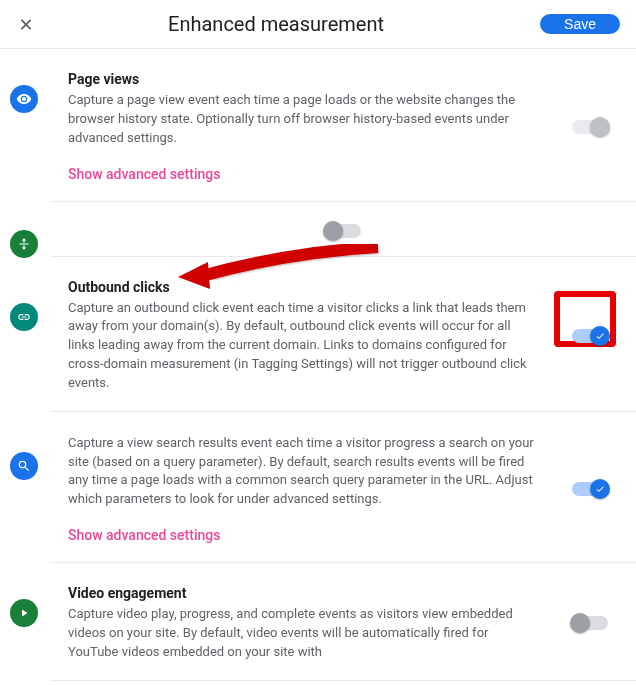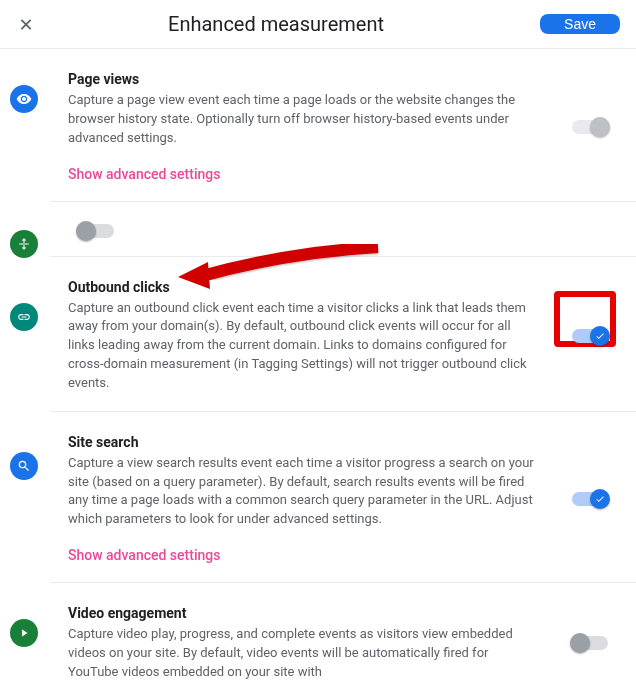--- a/index.html
+++ b/index.html
@@ -27,37 +27,38 @@
     font-size: 20px;
     font-weight: 400;
     color: #202124;
     flex: 1;
     text-align: center;
   }
   .save-btn {
     background: #1a73e8;
     color: #fff;
     border: none;
-    border-radius: 8px;
+    border-radius: 16px;
     padding: 2px 24px;
     font-size: 14px;
     font-weight: 500;
     cursor: pointer;
     margin-left: 24px;
   }
   .content {
     padding: 0;
   }
   .section {
     display: flex;
     padding: 22px 18px 18px 18px;
     border-bottom: 1px solid #e8eaed;
     gap: 16px;
     position: relative;
     margin-left: 50px;
+    justify-content: center;
   }
   .section:first-of-type {
     border-top: none;
   }
   .icon-col {
     width: 36px;
     display: flex;
     align-items: flex-start;
     padding-top: 14px;
     position: absolute;
@@ -224,21 +225,20 @@
 
   <div class="section">
     <div class="icon-col" style="padding-top:18px;">
       <div class="round-icon bg-blue">
         <svg width="14" height="14" viewBox="0 0 24 24" fill="white">
             <path d="M15.5 14h-.79l-.28-.27A6.471 6.471 0 0016 9.5 6.5 6.5 0 109.5 16c1.61 0 3.09-.59 4.23-1.57l.27.28v.79l5 4.99L20.49 19l-4.99-5zm-6 0C7.01 14 5 11.99 5 9.5S7.01 5 9.5 5 14 7.01 14 9.5 11.99 14 9.5 14z"></path>
           </svg>
       </div>
     </div>
     <div class="text-col">
-      <div class="sec-title">Site search</div>
       <div class="sec-desc">Capture a view search results event each time a visitor progress a search on your site (based on a query parameter). By default, search results events will be fired any time a page loads with a common search query parameter in the URL. Adjust which parameters to look for under advanced settings.</div>
       <a class="adv-link">Show advanced settings</a>
     </div>
     <div class="toggle-col">
       <div class="toggle on">
         <div class="knob">
             <svg width="10" height="10" viewBox="0 0 24 24" fill="white">
               <path d="M9 16.17L4.83 12l-1.42 1.41L9 19 21 7l-1.41-1.41z"></path>
             </svg>
           </div>

